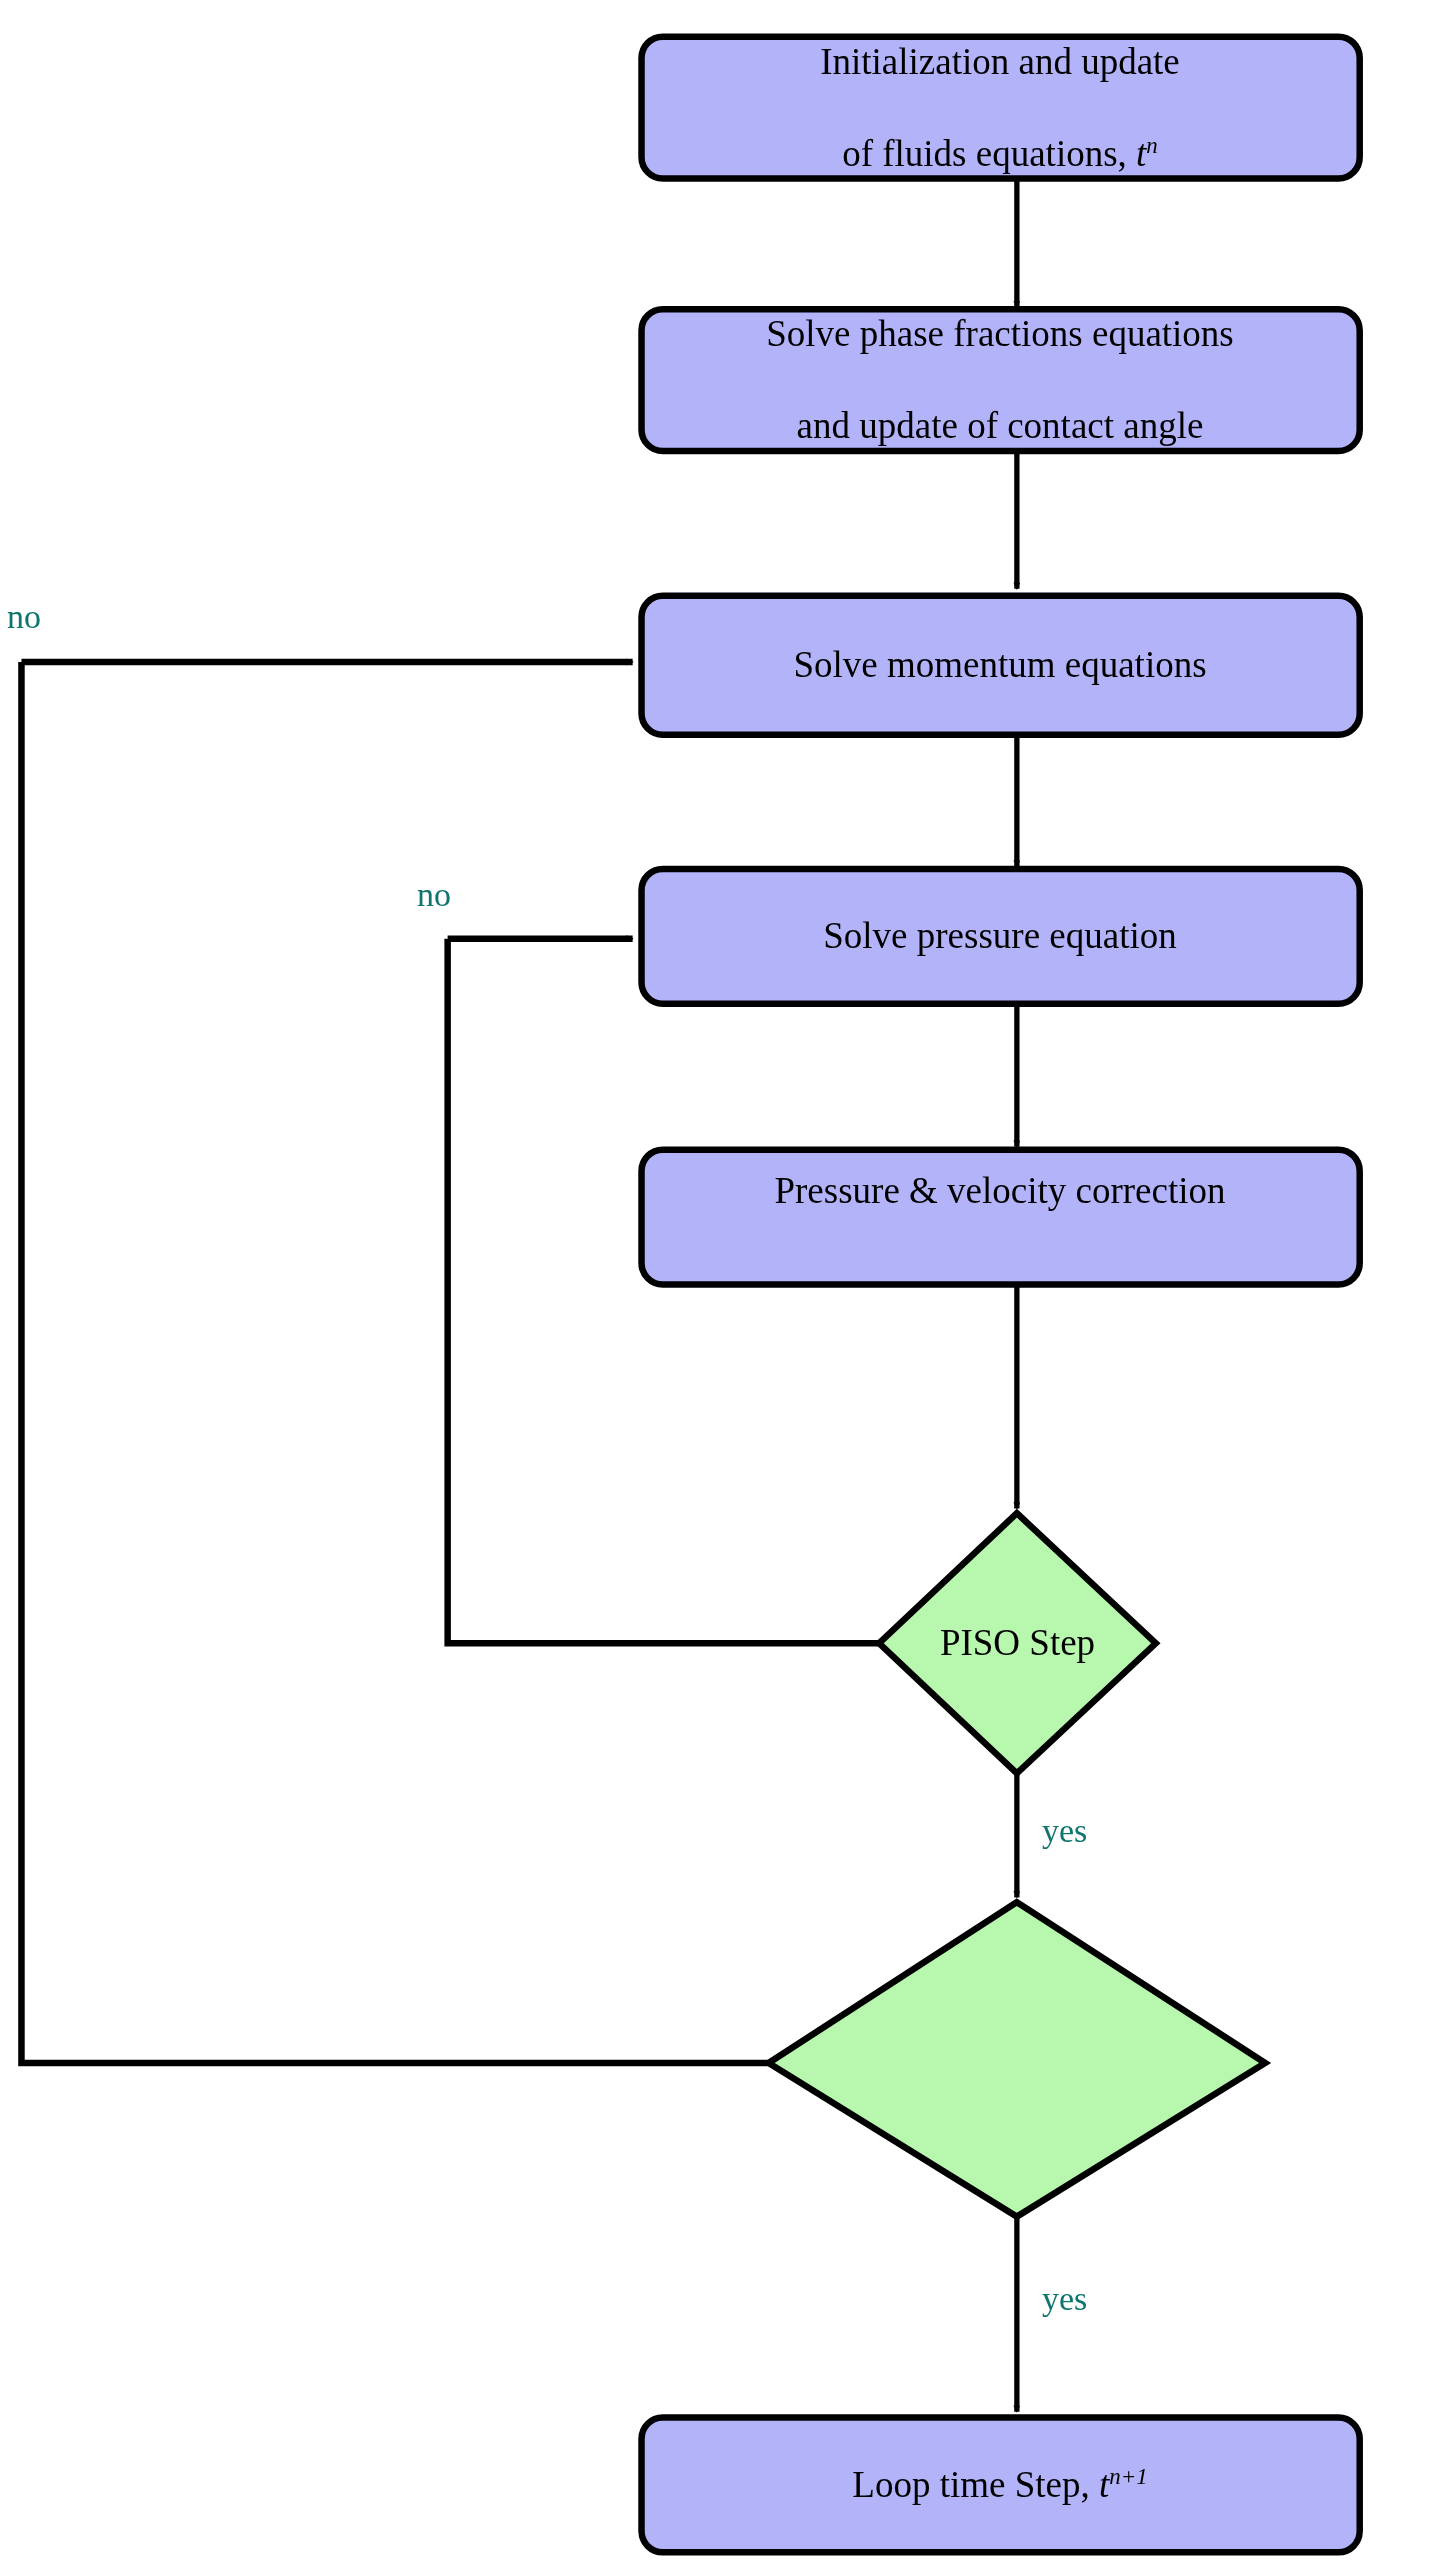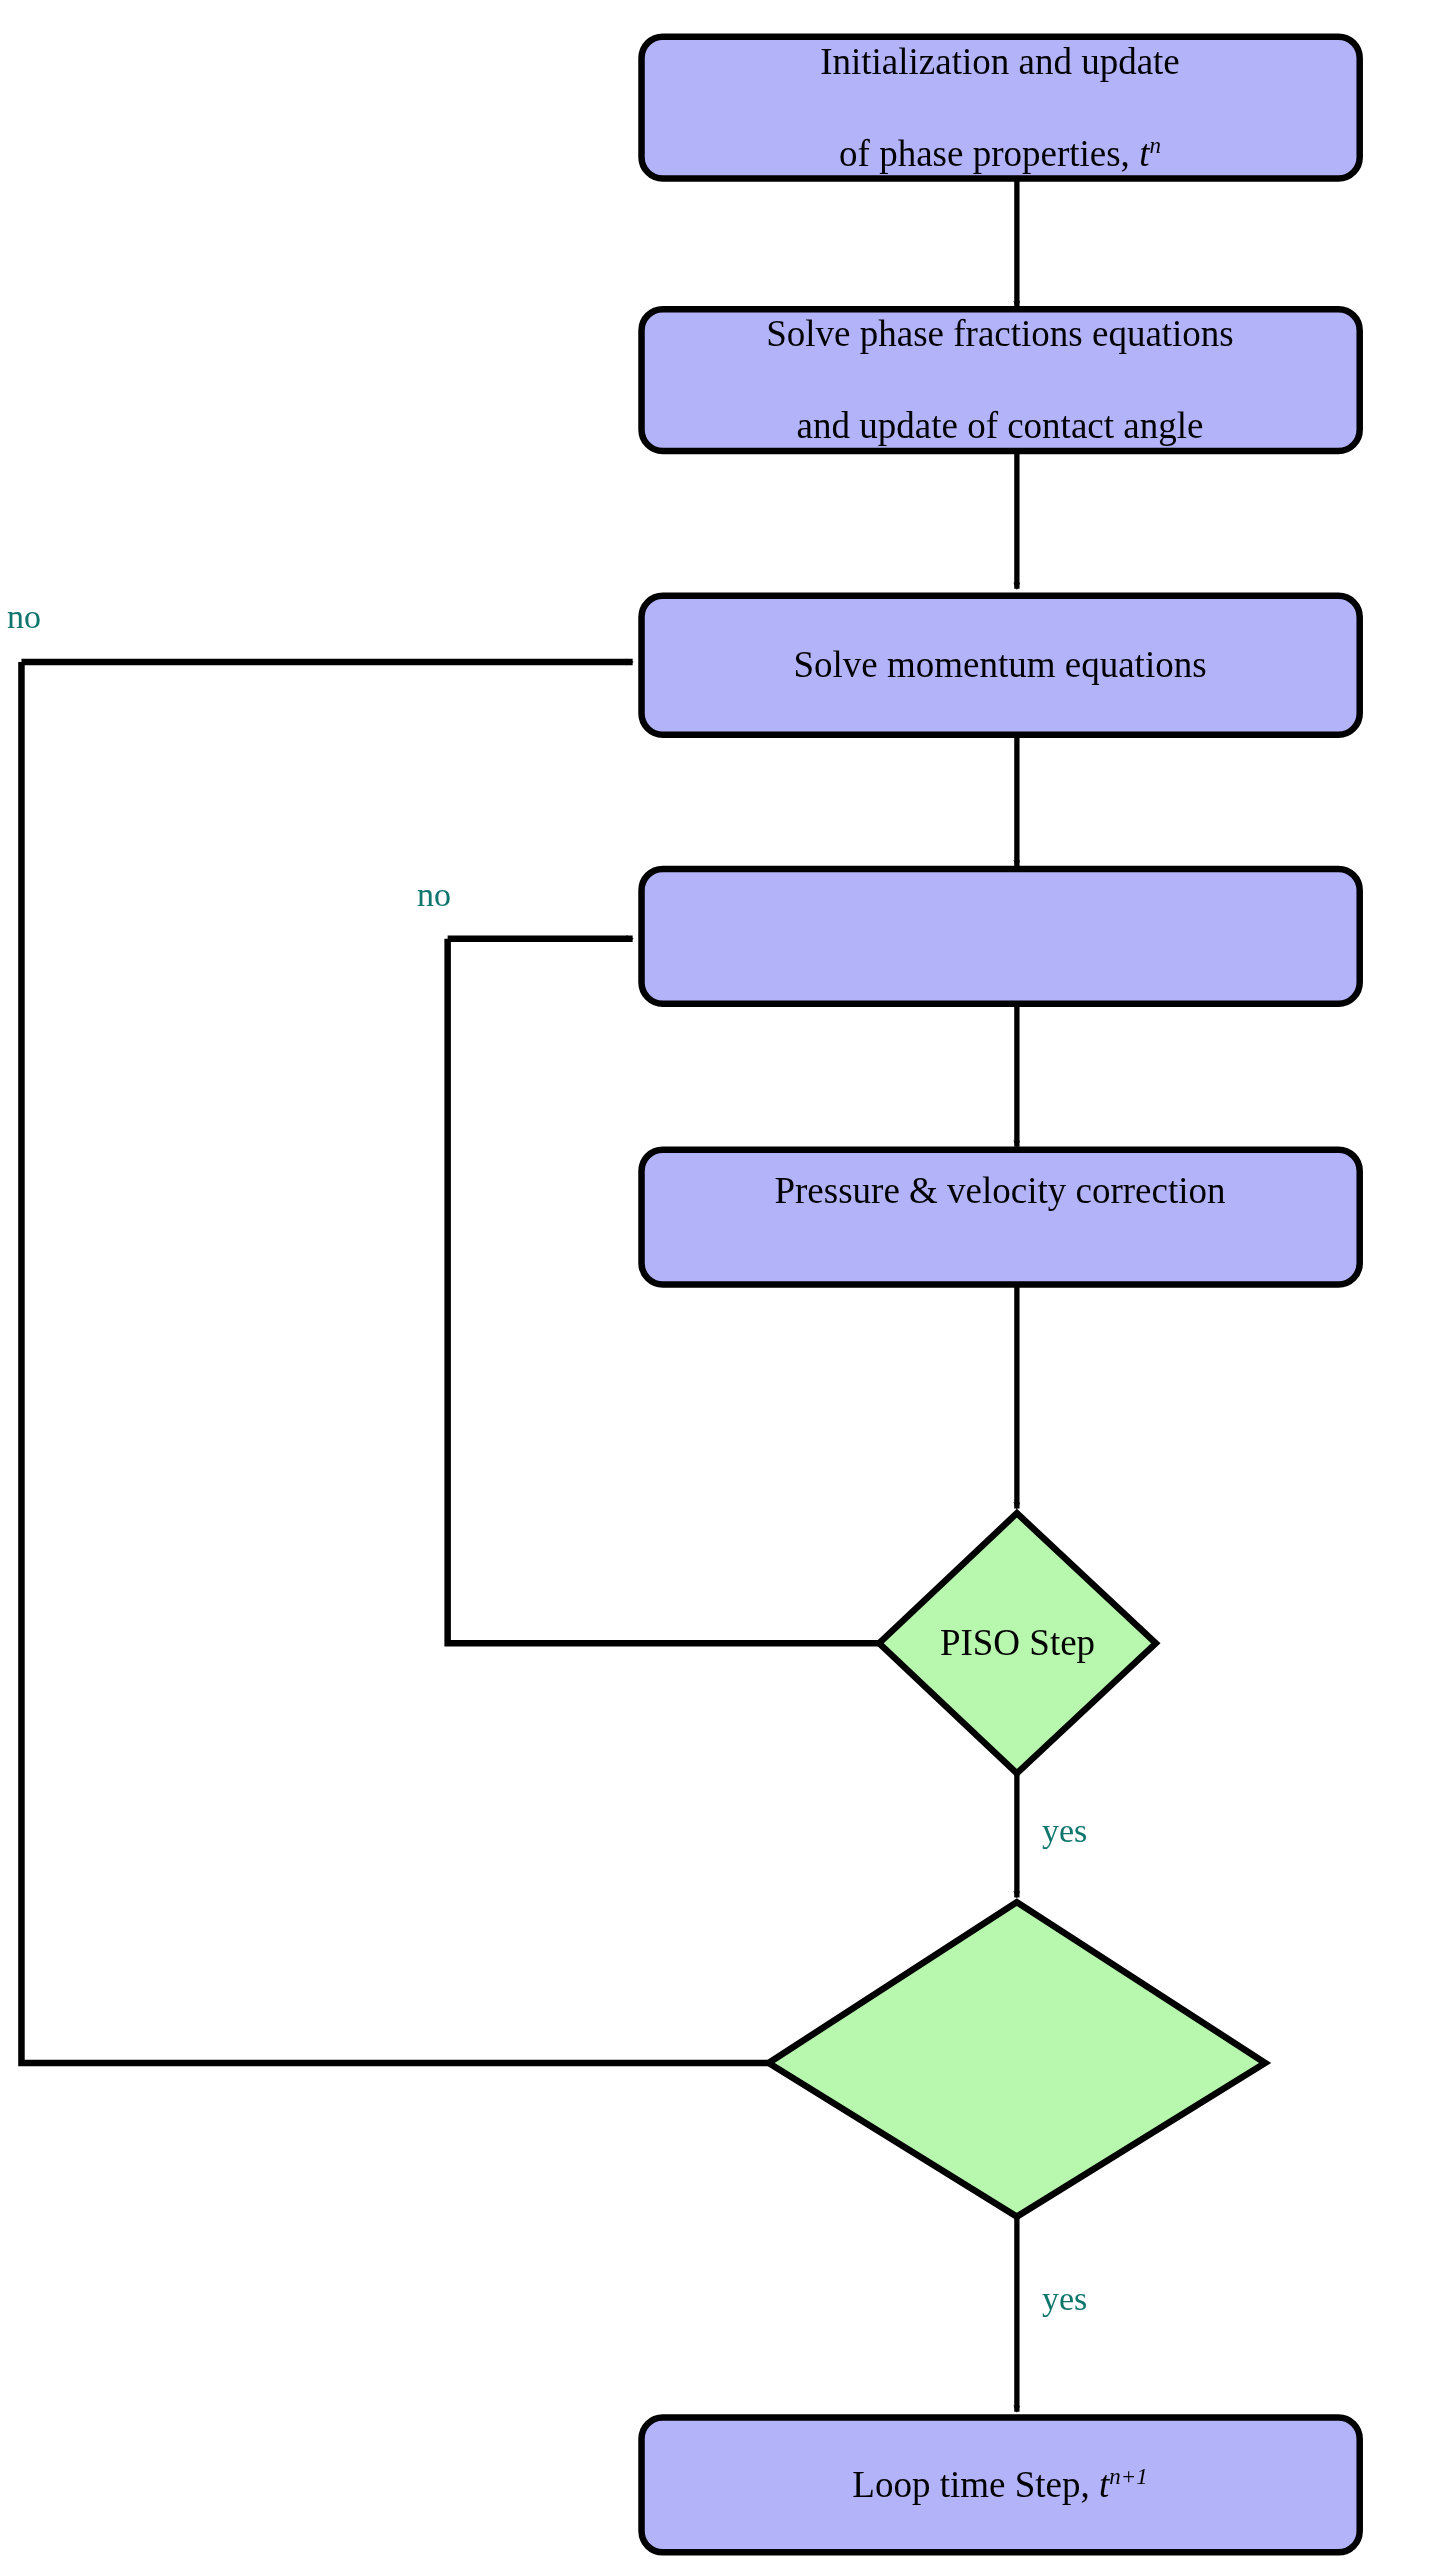--- a/index.html
+++ b/index.html
@@ -107,33 +107,34 @@
 
     <g stroke="#000000" stroke-width="11" fill="#b8f7ae" stroke-linejoin="miter">
       <polygon points="1720,2560 1955,2780 1720,3000 1487,2780"></polygon>
       <polygon points="1720,3218 2140,3490 1720,3750 1300,3490"></polygon>
     </g>
   </svg>
 
   <div class="node-label proc-label" style="left:641px; top:37px; width:718px; height:142px;">
     <div>
       <div>Initialization and update</div>
-      <div><span>of phase properties, </span><span class="ital">t</span><sup>n</sup></div>
+      <div><span>of fluids equations, </span><span class="ital">t</span><sup>n</sup></div>
     </div>
   </div>
 
   <div class="node-label proc-label" style="left:641px; top:596px; width:718px; height:139px;">Solve momentum equations</div>
 
   <div class="node-label proc-label" style="left:641px; top:309px; width:718px; height:142px;">
     <div>
       <div>Solve phase fractions equations</div>
       <div>and update of contact angle</div>
     </div>
   </div>
 
+  <div class="node-label proc-label" style="left:641px; top:869px; width:718px; height:135px;">Solve pressure equation</div>
 
   <div class="node-label proc-label" style="left:641px; top:1124px; width:718px; height:135px;">Pressure &amp; velocity correction</div>
 
   <div class="node-label dec-label" style="left:879px; top:1513px; width:277px; height:260px;">PISO Step</div>
 
 
   <div class="node-label proc-label" style="left:641px; top:2418px; width:718px; height:135px;">
     <div><span>Loop time Step, </span><span class="ital">t</span><sup>n+1</sup></div>
   </div>
 

